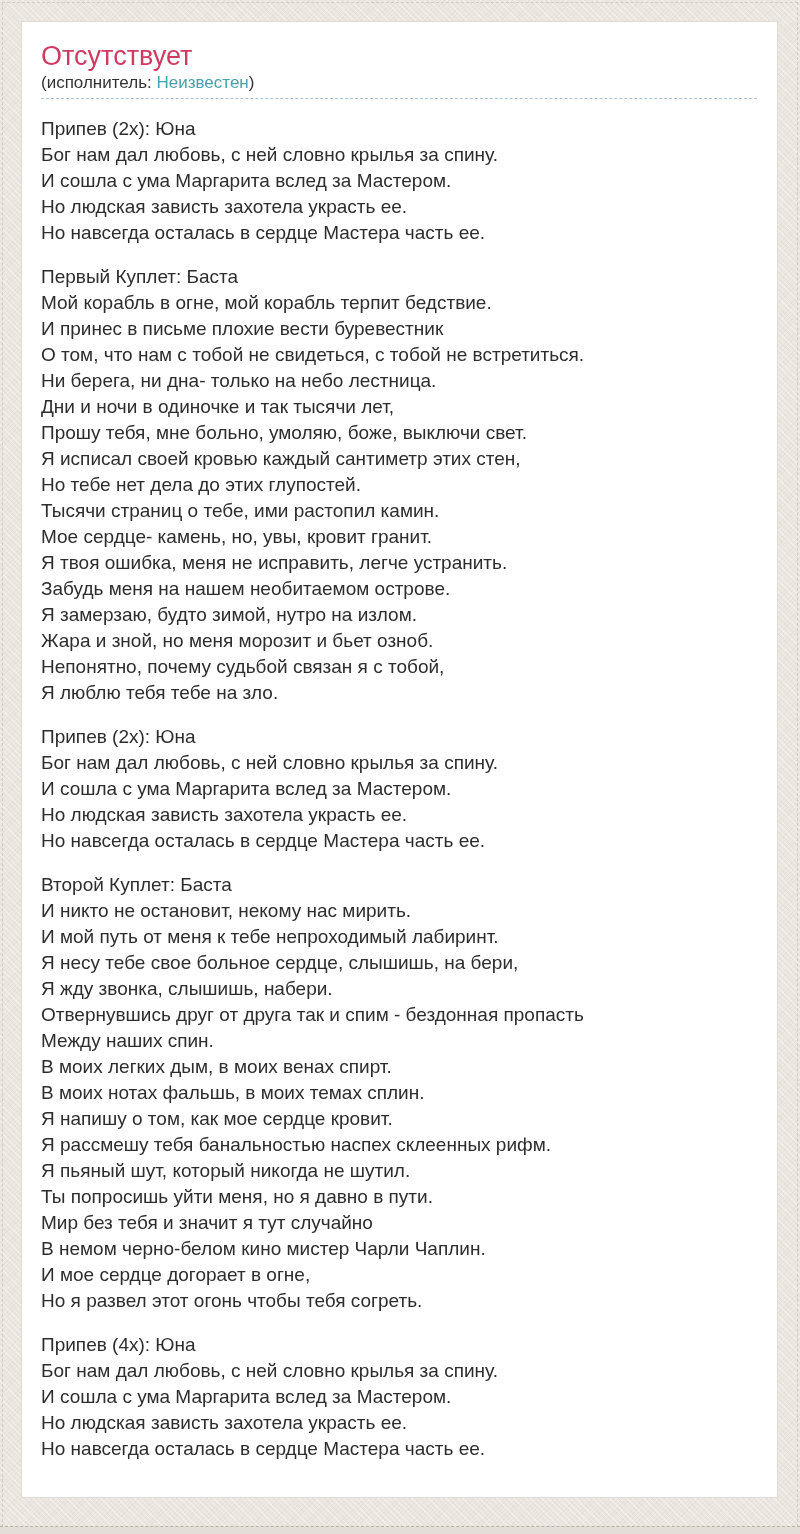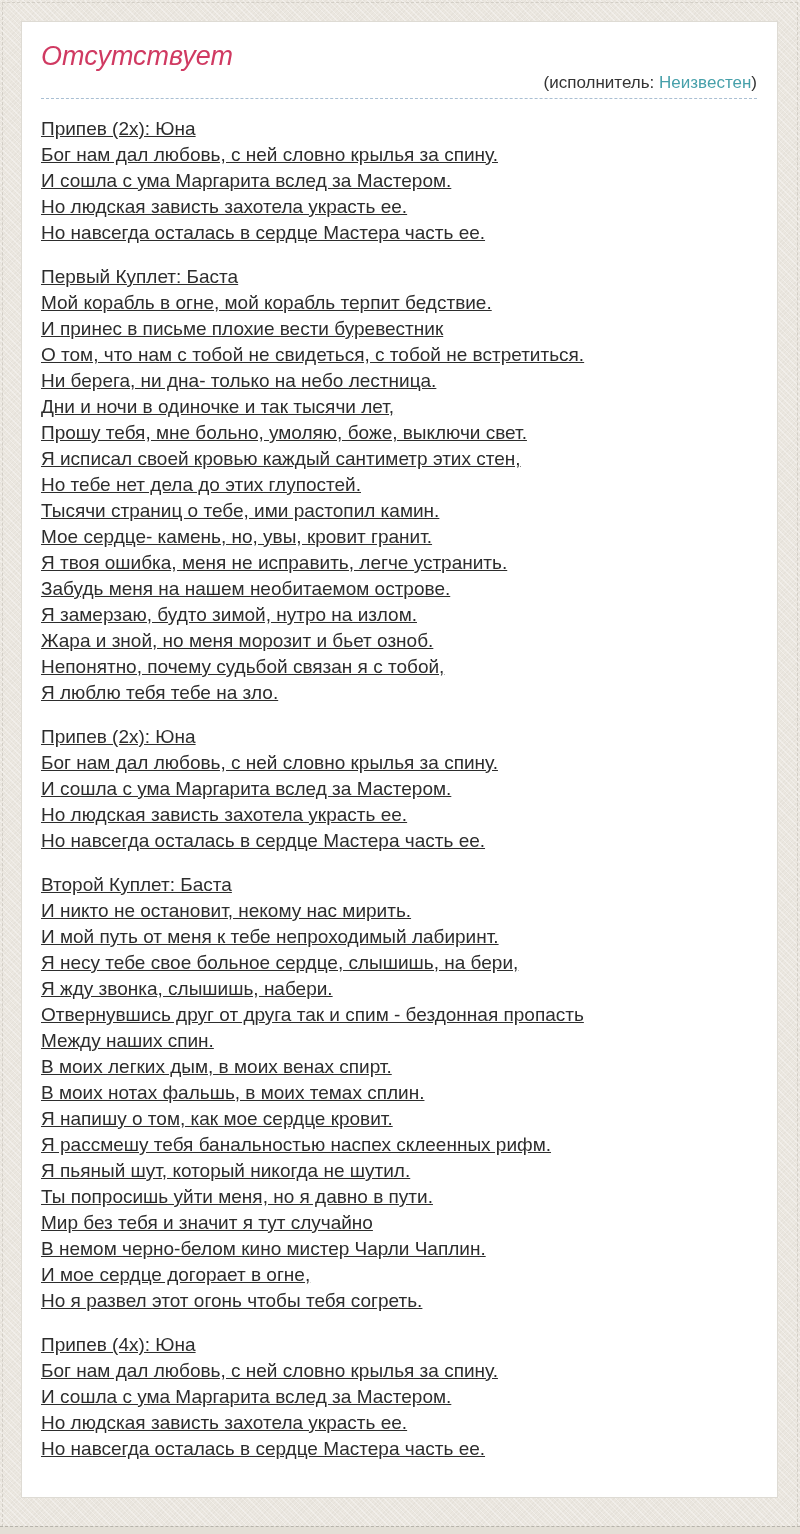--- a/index.html
+++ b/index.html
@@ -35,44 +35,41 @@
     background: #ffffff;
     border: 1px solid #dedbd4;
     padding: 18px 20px 30px 19px;
   }
   .song-title {
     margin: 0;
     font-size: 27px;
     font-weight: normal;
     line-height: 32px;
     color: #d03a62;
-    font-style: italic;
   }
   .artist-line {
     font-size: 17px;
     line-height: 21px;
     color: #333333;
     padding-bottom: 5px;
     border-bottom: 1px dashed #a9bfd3;
-    text-align: right;
   }
   .artist-link {
     color: #47a0aa;
     text-decoration: none;
     cursor: pointer;
   }
   .lyrics {
     margin-top: 17px;
     font-size: 19px;
     line-height: 26px;
     color: #2d2d2d;
   }
   .stanza {
     margin: 0 0 18px 0;
-    text-decoration: underline;
   }
   .stanza:last-child {
     margin-bottom: 5px;
   }
   .footer-band {
     position: absolute;
     left: 0;
     bottom: 0;
     width: 800px;
     height: 7px;

